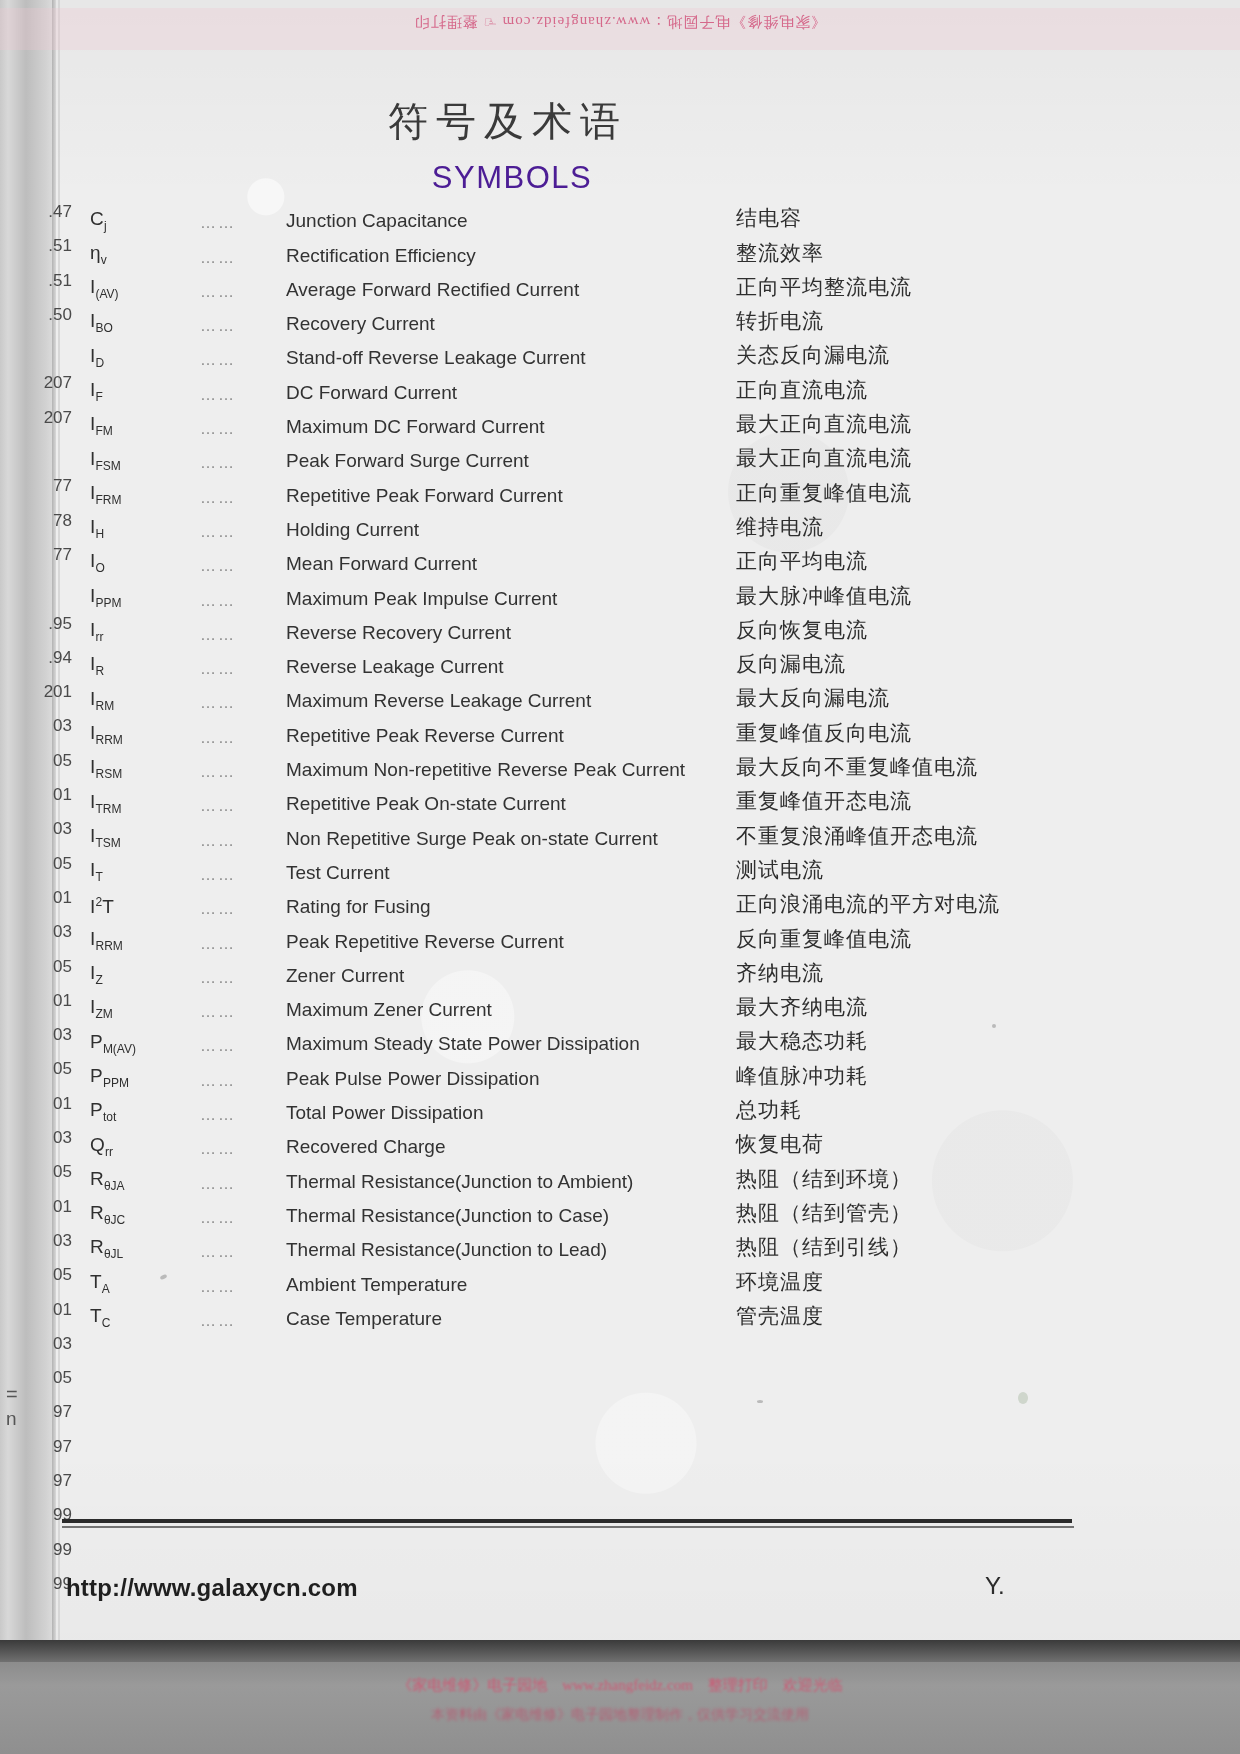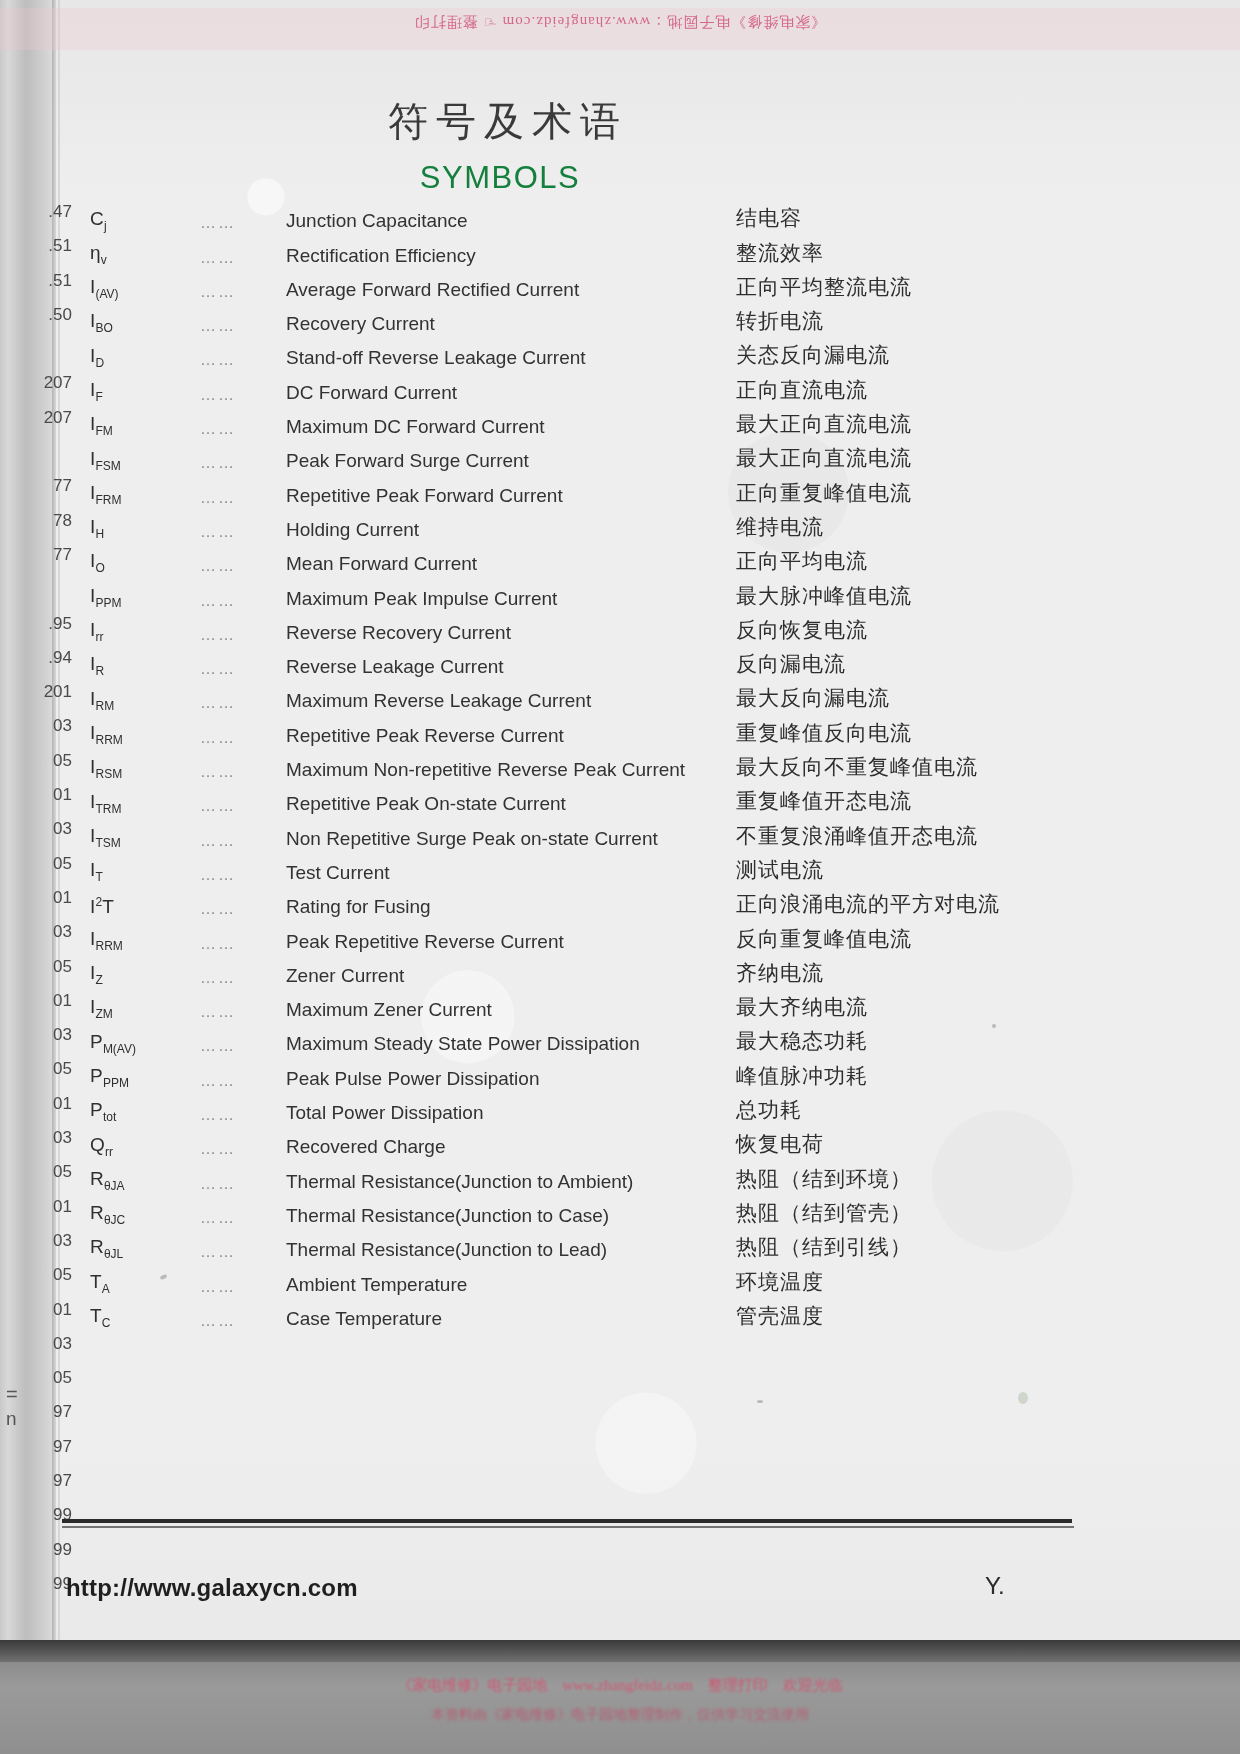--- a/index.html
+++ b/index.html
@@ -85,22 +85,22 @@
 
   
   .title-cn{
     position:absolute;left:0;top:94px;width:1000px;text-align:center;
     font-family:"Liberation Serif",serif;
     font-size:40px;color:#3a3a3a;letter-spacing:8px;
     filter:blur(.35px);
     padding-left:8px;
   }
   .title-en{
-    position:absolute;left:0;top:160px;width:1000px;text-align:center;
-    font-size:31px;color:#15803d;letter-spacing:1.5px;
+    position:absolute;left:12px;top:160px;width:1000px;text-align:center;
+    font-size:31px;color:#4c1d95;letter-spacing:1.5px;
     filter:blur(.25px);
   }
 
   
   .bleed{
     position:absolute;left:0;top:195px;width:48px;
     font-size:17px;color:#4a4a4a;
     font-family:"Liberation Sans",sans-serif;
     filter:blur(.4px);
     padding-left:28px;

